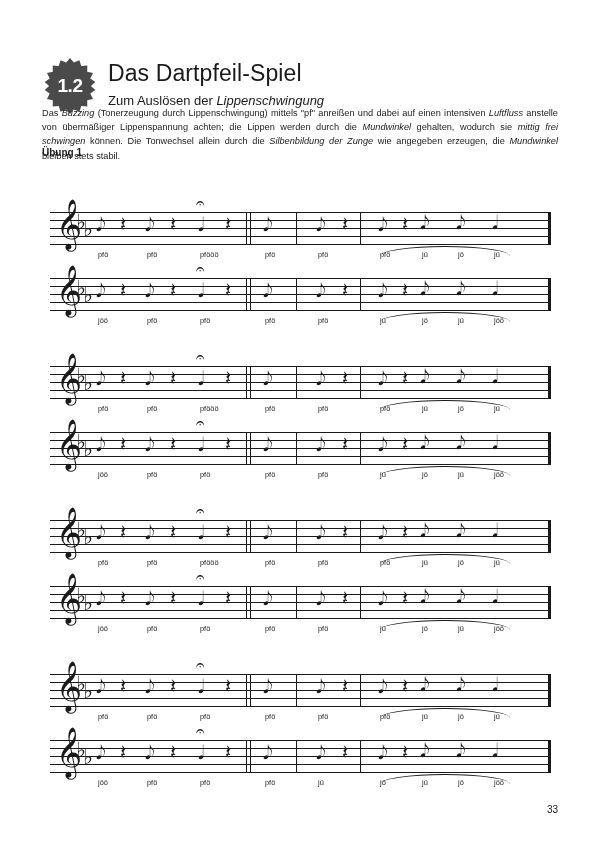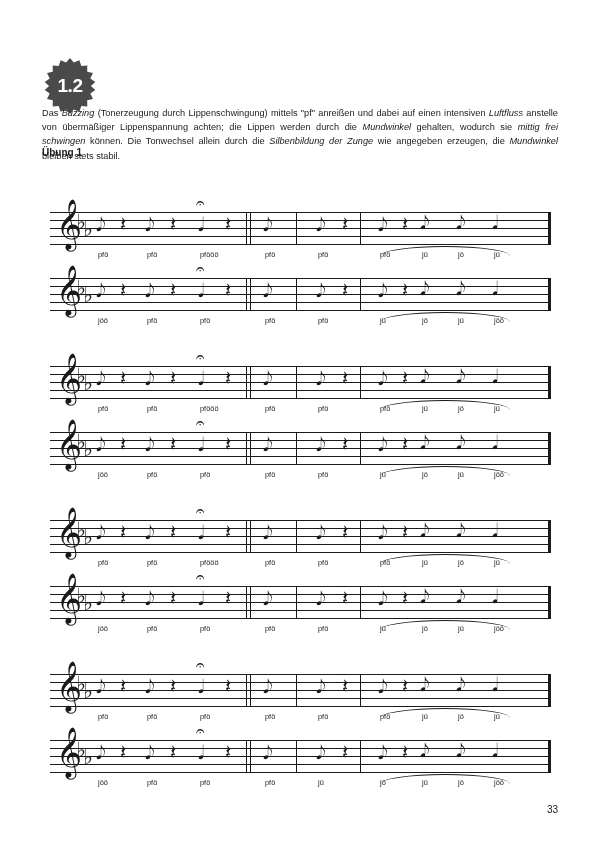--- a/index.html
+++ b/index.html
@@ -235,20 +235,24 @@
 
     <div class="header">
       <div class="badge">
         <svg width="56" height="56" viewBox="0 0 56 56" aria-hidden="true">
           <g fill="#4a4a4a">
             <polygon points="28,0 31.8,4.6 37.4,2.2 39.3,8 45.3,7.6 45.2,13.7 51,15.1 48.3,20.6 53.3,24.1 48.9,28 53.3,31.9 48.3,35.4 51,40.9 45.2,42.3 45.3,48.4 39.3,48 37.4,53.8 31.8,51.4 28,56 24.2,51.4 18.6,53.8 16.7,48 10.7,48.4 10.8,42.3 5,40.9 7.7,35.4 2.7,31.9 7.1,28 2.7,24.1 7.7,20.6 5,15.1 10.8,13.7 10.7,7.6 16.7,8 18.6,2.2 24.2,4.6"></polygon>
           </g>
         </svg>
         <div class="badge-num">1.2</div>
       </div>
+      <div class="title-block">
+        <h1 class="title">Das Dartpfeil-Spiel</h1>
+        <p class="subtitle"><span>Zum Auslösen der </span><i>Lippenschwingung</i></p>
+      </div>
     </div>
 
     <div class="intro"><span>Das </span><i>Buzzing</i><span> (Tonerzeugung durch Lippenschwingung) mittels "pf" anreißen und dabei auf einen intensiven </span><i>Luftfluss</i><span> anstelle von übermäßiger Lippenspannung achten; die Lippen werden durch die </span><i>Mundwinkel</i><span> gehalten, wodurch sie </span><i>mittig frei schwingen</i><span> können. Die Tonwechsel allein durch die </span><i>Silbenbildung der Zunge</i><span> wie angegeben erzeugen, die </span><i>Mundwinkel</i><span> bleiben stets stabil.</span></div>
 
     <div class="ex-head">Übung 1</div>
 
     <div class="score" id="score">
         <div class="system" style="margin-bottom: 4px;">
           <div class="staff">
             <div class="line l0"></div>

